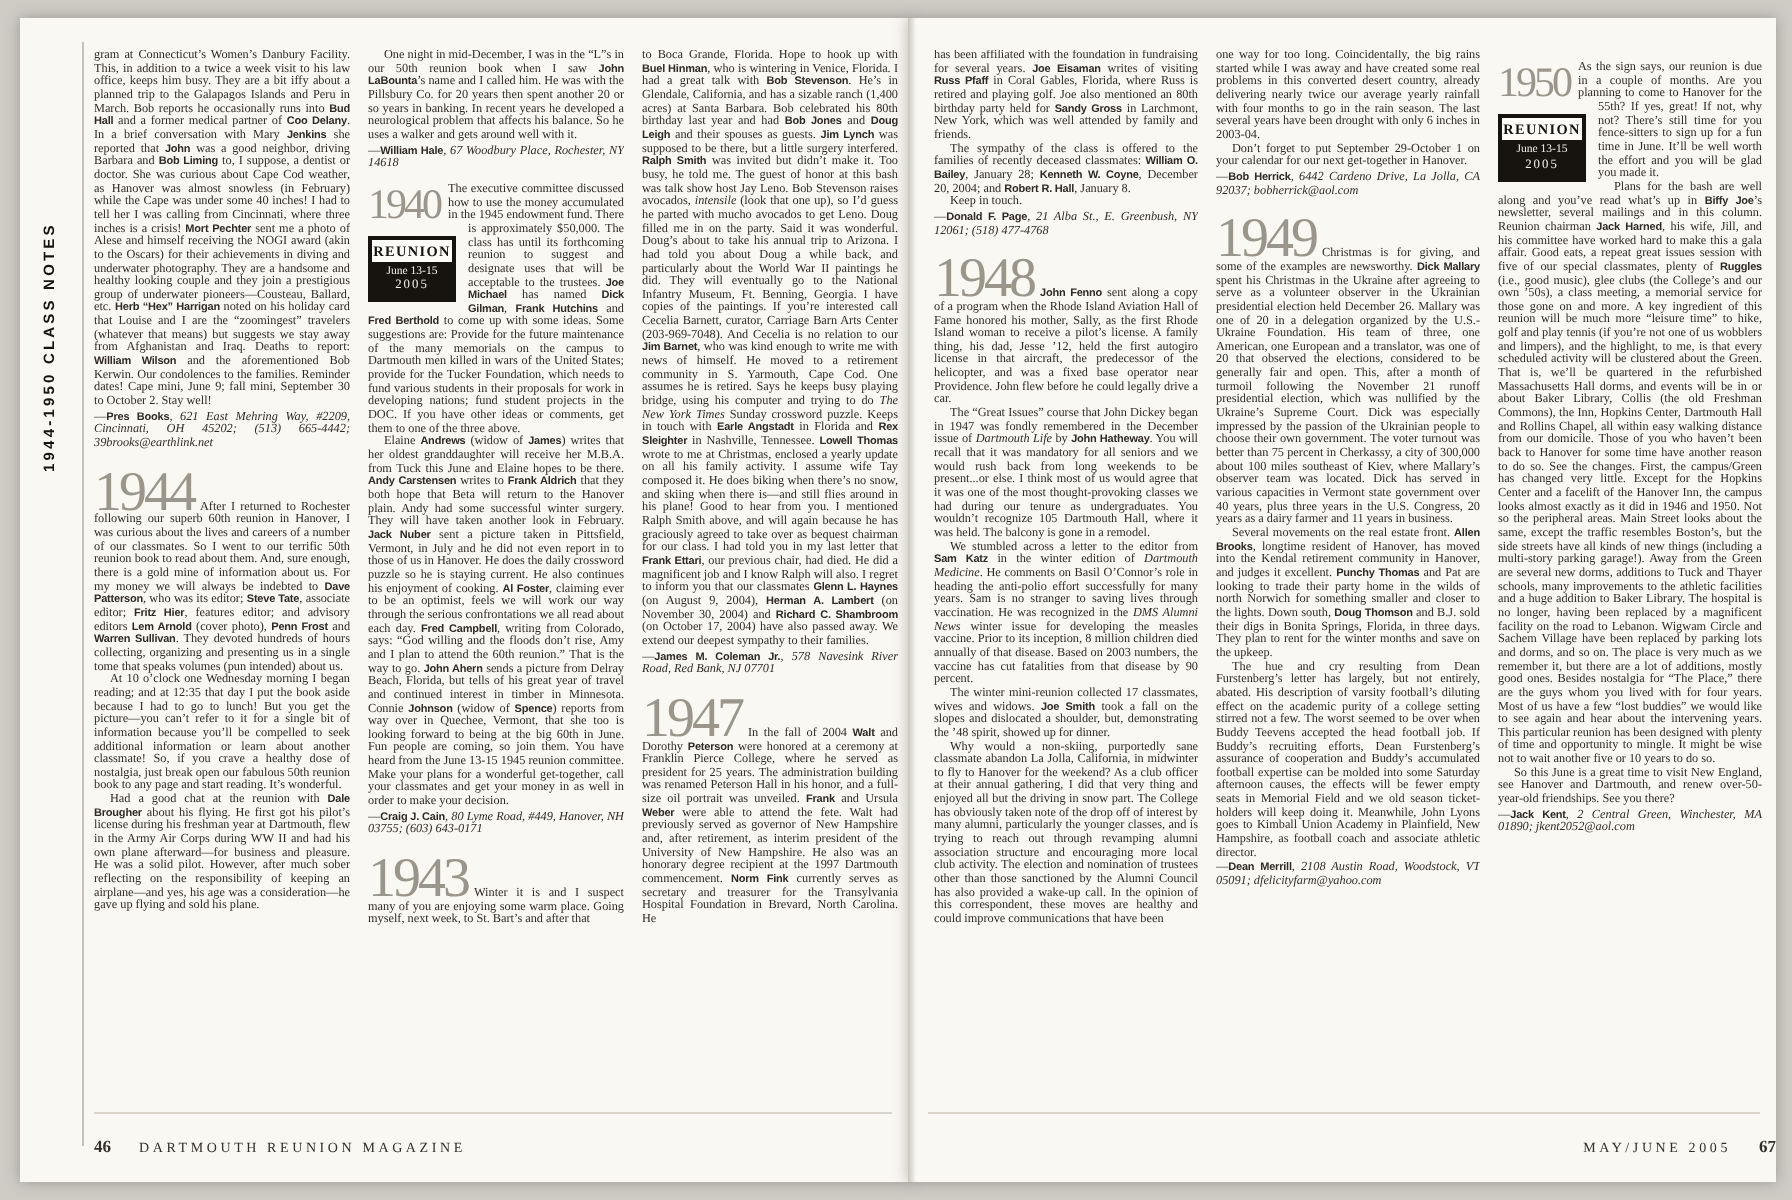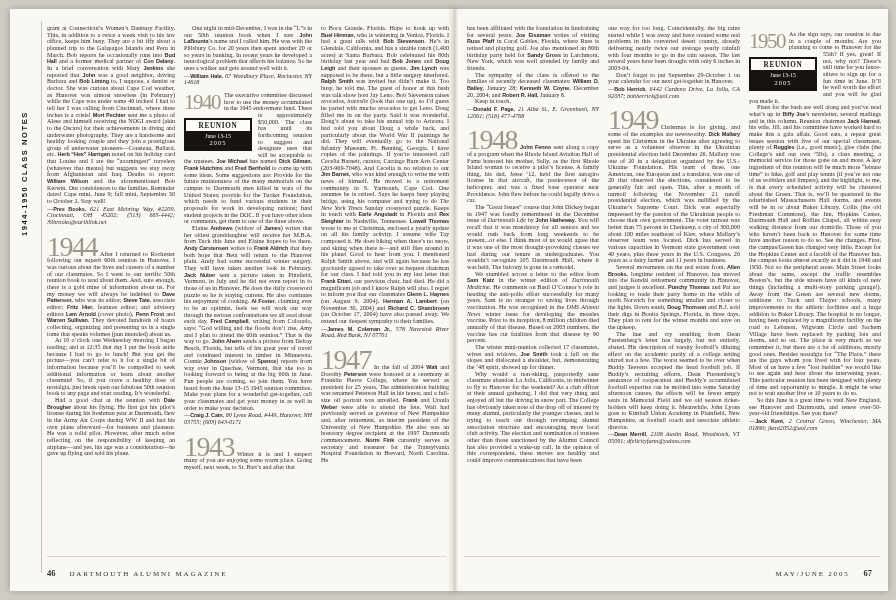--- a/index.html
+++ b/index.html
@@ -54,42 +54,42 @@
     color:#9b968c;letter-spacing:-1.5px;padding-right:3px;vertical-align:baseline;
   }
   .year-head{clear:both;margin:6px 0 0 0;}
   .fnum{
     float:left;font-family:"Liberation Serif",serif;font-size:21px;
     line-height:21px;height:21px;color:#9b968c;letter-spacing:-1.5px;
     margin:0 4px 2px 0;
   }
   
   .badge{
-    float:left;clear:left;width:68px;margin:3px 6px 3px 0;
+    float:left;clear:left;width:44px;margin:3px 6px 3px 0;
     border:2px solid #171410;background:#fdfcf8;text-align:center;
     box-sizing:border-box;
   }
   .badge-top{
     display:block;font-family:"Liberation Serif",serif;font-weight:bold;
     font-size:7.2px;letter-spacing:.7px;padding:2px 0 1px;color:#171410;
   }
   .badge-bot{display:block;background:#171410;color:#f4f1ea;padding:2px 0 3px;}
   .badge-dates{display:block;font-size:5.8px;line-height:6.5px;}
   .badge-year{display:block;font-size:6.4px;line-height:7px;letter-spacing:1px;}
   
   .bottom-rule{position:absolute;height:1px;background:#d9d5cb;bottom:34px;}
   #page-left .bottom-rule{left:37px;right:8px;}
   #page-right .bottom-rule{left:10px;right:8px;}
   .footer{
     position:absolute;bottom:13px;
     font-family:"Liberation Serif",serif;color:#33302a;
     font-size:7px;letter-spacing:1.8px;
   }
   #page-left .footer{left:37px;}
-  #page-right .footer{right:16px;text-align:right;}
+  #page-right .footer{right:0;text-align:right;}
   .pagenum{font-size:8.5px;font-weight:bold;letter-spacing:0;}
   #page-left .pagenum{margin-right:14px;}
   #page-right .pagenum{margin-left:14px;}
 </style>
 </head>
 <body>
 
 <div id="spread">
 
   <div class="page" id="page-left">
@@ -122,21 +122,21 @@
           <p class="para lead ysp"><span class="inum">1943</span><span>Winter it is and I suspect many of you are enjoying some warm place. Going myself, next week, to St. Bart’s and after that</span></p>
         </div>
       <div class="col">
           <p class="para"><span>to Boca Grande, Florida. Hope to hook up with </span><span class="b">Buel Hinman</span><span>, who is wintering in Venice, Florida. I had a great talk with </span><span class="b">Bob Stevenson</span><span>. He’s in Glendale, California, and has a sizable ranch (1,400 acres) at Santa Barbara. Bob celebrated his 80th birthday last year and had </span><span class="b">Bob Jones</span><span> and </span><span class="b">Doug Leigh</span><span> and their spouses as guests. </span><span class="b">Jim Lynch</span><span> was supposed to be there, but a little surgery interfered. </span><span class="b">Ralph Smith</span><span> was invited but didn’t make it. Too busy, he told me. The guest of honor at this bash was talk show host Jay Leno. Bob Stevenson raises avocados, </span><span class="i">intensile</span><span> (look that one up), so I’d guess he parted with mucho avocados to get Leno. Doug filled me in on the party. Said it was wonderful. Doug’s about to take his annual trip to Arizona. I had told you about Doug a while back, and particularly about the World War II paintings he did. They will eventually go to the National Infantry Museum, Ft. Benning, Georgia. I have copies of the paintings. If you’re interested call Cecelia Barnett, curator, Carriage Barn Arts Center (203-969-7048). And Cecelia is no relation to our </span><span class="b">Jim Barnet</span><span>, who was kind enough to write me with news of himself. He moved to a retirement community in S. Yarmouth, Cape Cod. One assumes he is retired. Says he keeps busy playing bridge, using his computer and trying to do </span><span class="i">The New York Times</span><span> Sunday crossword puzzle. Keeps in touch with </span><span class="b">Earle Angstadt</span><span> in Florida and </span><span class="b">Rex Sleighter</span><span> in Nashville, Tennessee. </span><span class="b">Lowell Thomas</span><span> wrote to me at Christmas, enclosed a yearly update on all his family activity. I assume wife Tay composed it. He does biking when there’s no snow, and skiing when there is—and still flies around in his plane! Good to hear from you. I mentioned Ralph Smith above, and will again because he has graciously agreed to take over as bequest chairman for our class. I had told you in my last letter that </span><span class="b">Frank Ettari</span><span>, our previous chair, had died. He did a magnificent job and I know Ralph will also. I regret to inform you that our classmates </span><span class="b">Glenn L. Haynes</span><span> (on August 9, 2004), </span><span class="b">Herman A. Lambert</span><span> (on November 30, 2004) and </span><span class="b">Richard C. Shambroom</span><span> (on October 17, 2004) have also passed away. We extend our deepest sympathy to their families.</span></p>
           <p class="sig"><span>—</span><span class="b">James M. Coleman Jr.</span><span class="i">, 578 Navesink River Road, Red Bank, NJ 07701</span></p>
           <p class="para lead ysp"><span class="inum">1947</span><span>In the fall of 2004 </span><span class="b">Walt</span><span> and Dorothy </span><span class="b">Peterson</span><span> were honored at a ceremony at Franklin Pierce College, where he served as president for 25 years. The administration building was renamed Peterson Hall in his honor, and a full-size oil portrait was unveiled. </span><span class="b">Frank</span><span> and Ursula </span><span class="b">Weber</span><span> were able to attend the fete. Walt had previously served as governor of New Hampshire and, after retirement, as interim president of the University of New Hampshire. He also was an honorary degree recipient at the 1997 Dartmouth commencement. </span><span class="b">Norm Fink</span><span> currently serves as secretary and treasurer for the Transylvania Hospital Foundation in Brevard, North Carolina. He</span></p>
         </div>
     </div>
     <div class="bottom-rule"></div>
     <div class="footer">
-      <span class="pagenum">46</span><span>DARTMOUTH ALUMNI MAGAZINE</span>
+      <span class="pagenum">46</span><span>DARTMOUTH REUNION MAGAZINE</span>
     </div>
   </div>
 
   <div class="page" id="page-right">
     <div class="cols">
       <div class="col">
           <p class="para"><span>has been affiliated with the foundation in fundraising for several years. </span><span class="b">Joe Eisaman</span><span> writes of visiting </span><span class="b">Russ Pfaff</span><span> in Coral Gables, Florida, where Russ is retired and playing golf. Joe also mentioned an 80th birthday party held for </span><span class="b">Sandy Gross</span><span> in Larchmont, New York, which was well attended by family and friends.</span></p>
           <p class="para ind"><span>The sympathy of the class is offered to the families of recently deceased classmates: </span><span class="b">William O. Bailey</span><span>, January 28; </span><span class="b">Kenneth W. Coyne</span><span>, December 20, 2004; and </span><span class="b">Robert R. Hall</span><span>, January 8.</span></p>
           <p class="para ind"><span>Keep in touch.</span></p>
           <p class="sig"><span>—</span><span class="b">Donald F. Page</span><span class="i">, 21 Alba St., E. Greenbush, NY 12061; (518) 477-4768</span></p>

